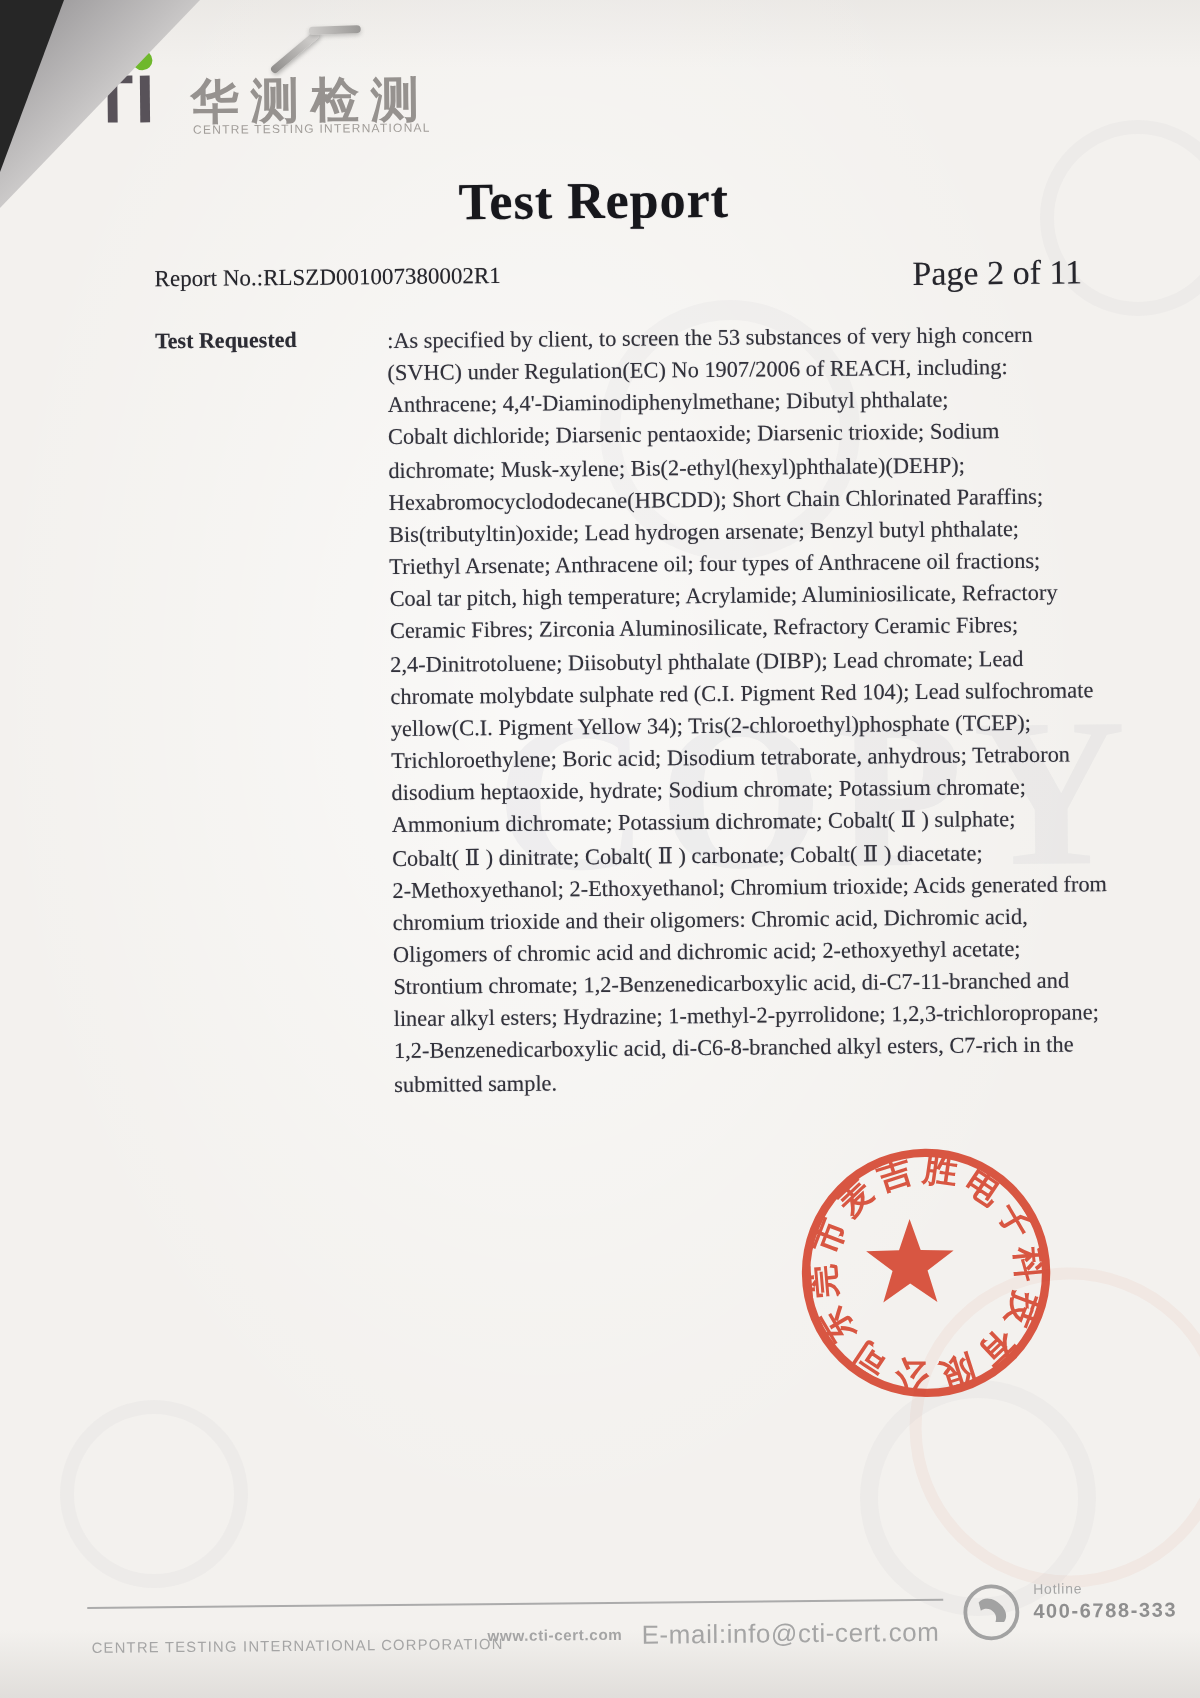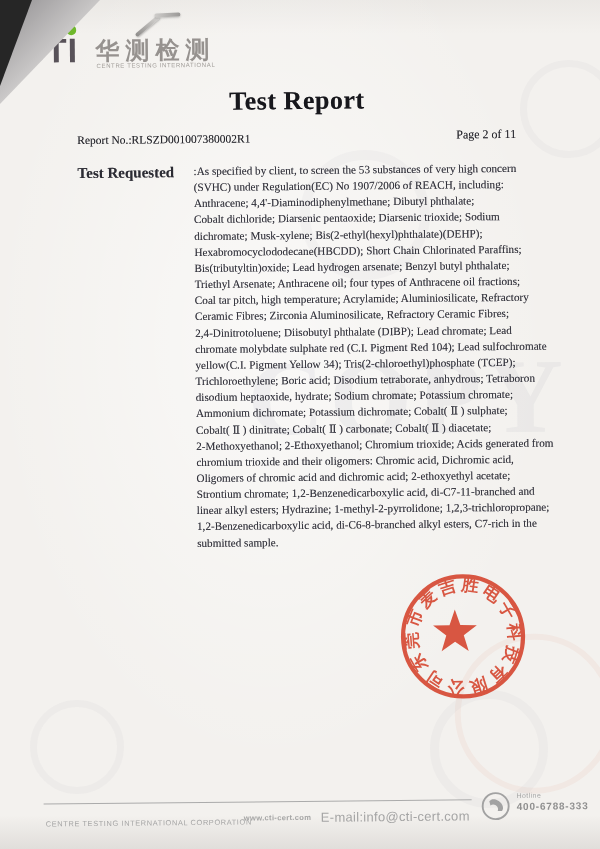--- a/index.html
+++ b/index.html
@@ -36,26 +36,26 @@
     font-weight:bold;font-size:34px;letter-spacing:1px;color:#585259;}
   .green-dot{position:absolute;left:70px;top:23px;width:10px;height:10px;border-radius:50%;background:#6fb82c;}
   .logo-cn{position:absolute;left:99px;top:33px;font-size:24px;letter-spacing:6px;color:#96928f;
     font-family:"Liberation Sans","DejaVu Sans",sans-serif;font-weight:600;}
   .logo-tagline{position:absolute;left:100px;top:61px;font-size:6px;letter-spacing:.62px;color:#a19d99;
     font-family:"Liberation Sans","DejaVu Sans",sans-serif;}
 
   .title{position:absolute;left:0;right:0;top:86px;text-align:center;font-size:26px;font-weight:bold;
     color:#17171c;letter-spacing:.5px;text-shadow:0 0 .5px rgba(20,20,30,.5);}
   .report-no{position:absolute;left:80px;top:132px;font-size:11.5px;color:#26262c;text-shadow:0 0 .4px rgba(20,20,30,.4);}
-  .page-no{position:absolute;left:459px;top:129px;font-size:12px;color:#26262c;text-shadow:0 0 .4px rgba(20,20,30,.4);text-align:center;}
+  .page-no{position:absolute;left:459px;top:129px;font-size:17px;color:#26262c;text-shadow:0 0 .4px rgba(20,20,30,.4);text-align:center;}
 
   .watermark{position:absolute;left:248px;top:338px;font-size:106px;font-weight:bold;letter-spacing:5px;
     color:#99a0ad;opacity:.10;font-family:"Liberation Serif",serif;}
 
-  .tr-label{position:absolute;left:80px;top:163px;font-size:15px;font-weight:bold;color:#2c2c34;
+  .tr-label{position:absolute;left:80px;top:163px;font-size:11px;font-weight:bold;color:#2c2c34;
     text-shadow:0 0 .4px rgba(20,20,30,.4);}
   .body-lines{position:absolute;left:196px;top:162px;width:345px;}
   .bline{font-size:11.2px;line-height:16.15px;color:#32323b;white-space:nowrap;
     text-shadow:0 0 .45px rgba(25,25,40,.42);}
 
   .stamp{position:absolute;left:390px;top:567px;mix-blend-mode:multiply;opacity:.9;}
   .stamp text{font-size:17px;font-weight:bold;font-family:"DejaVu Sans",sans-serif;}
   .ghost-stamp{position:absolute;left:452px;top:636px;width:148px;height:148px;border-radius:50%;
     border:6px solid rgba(213,69,46,.05);}
 

